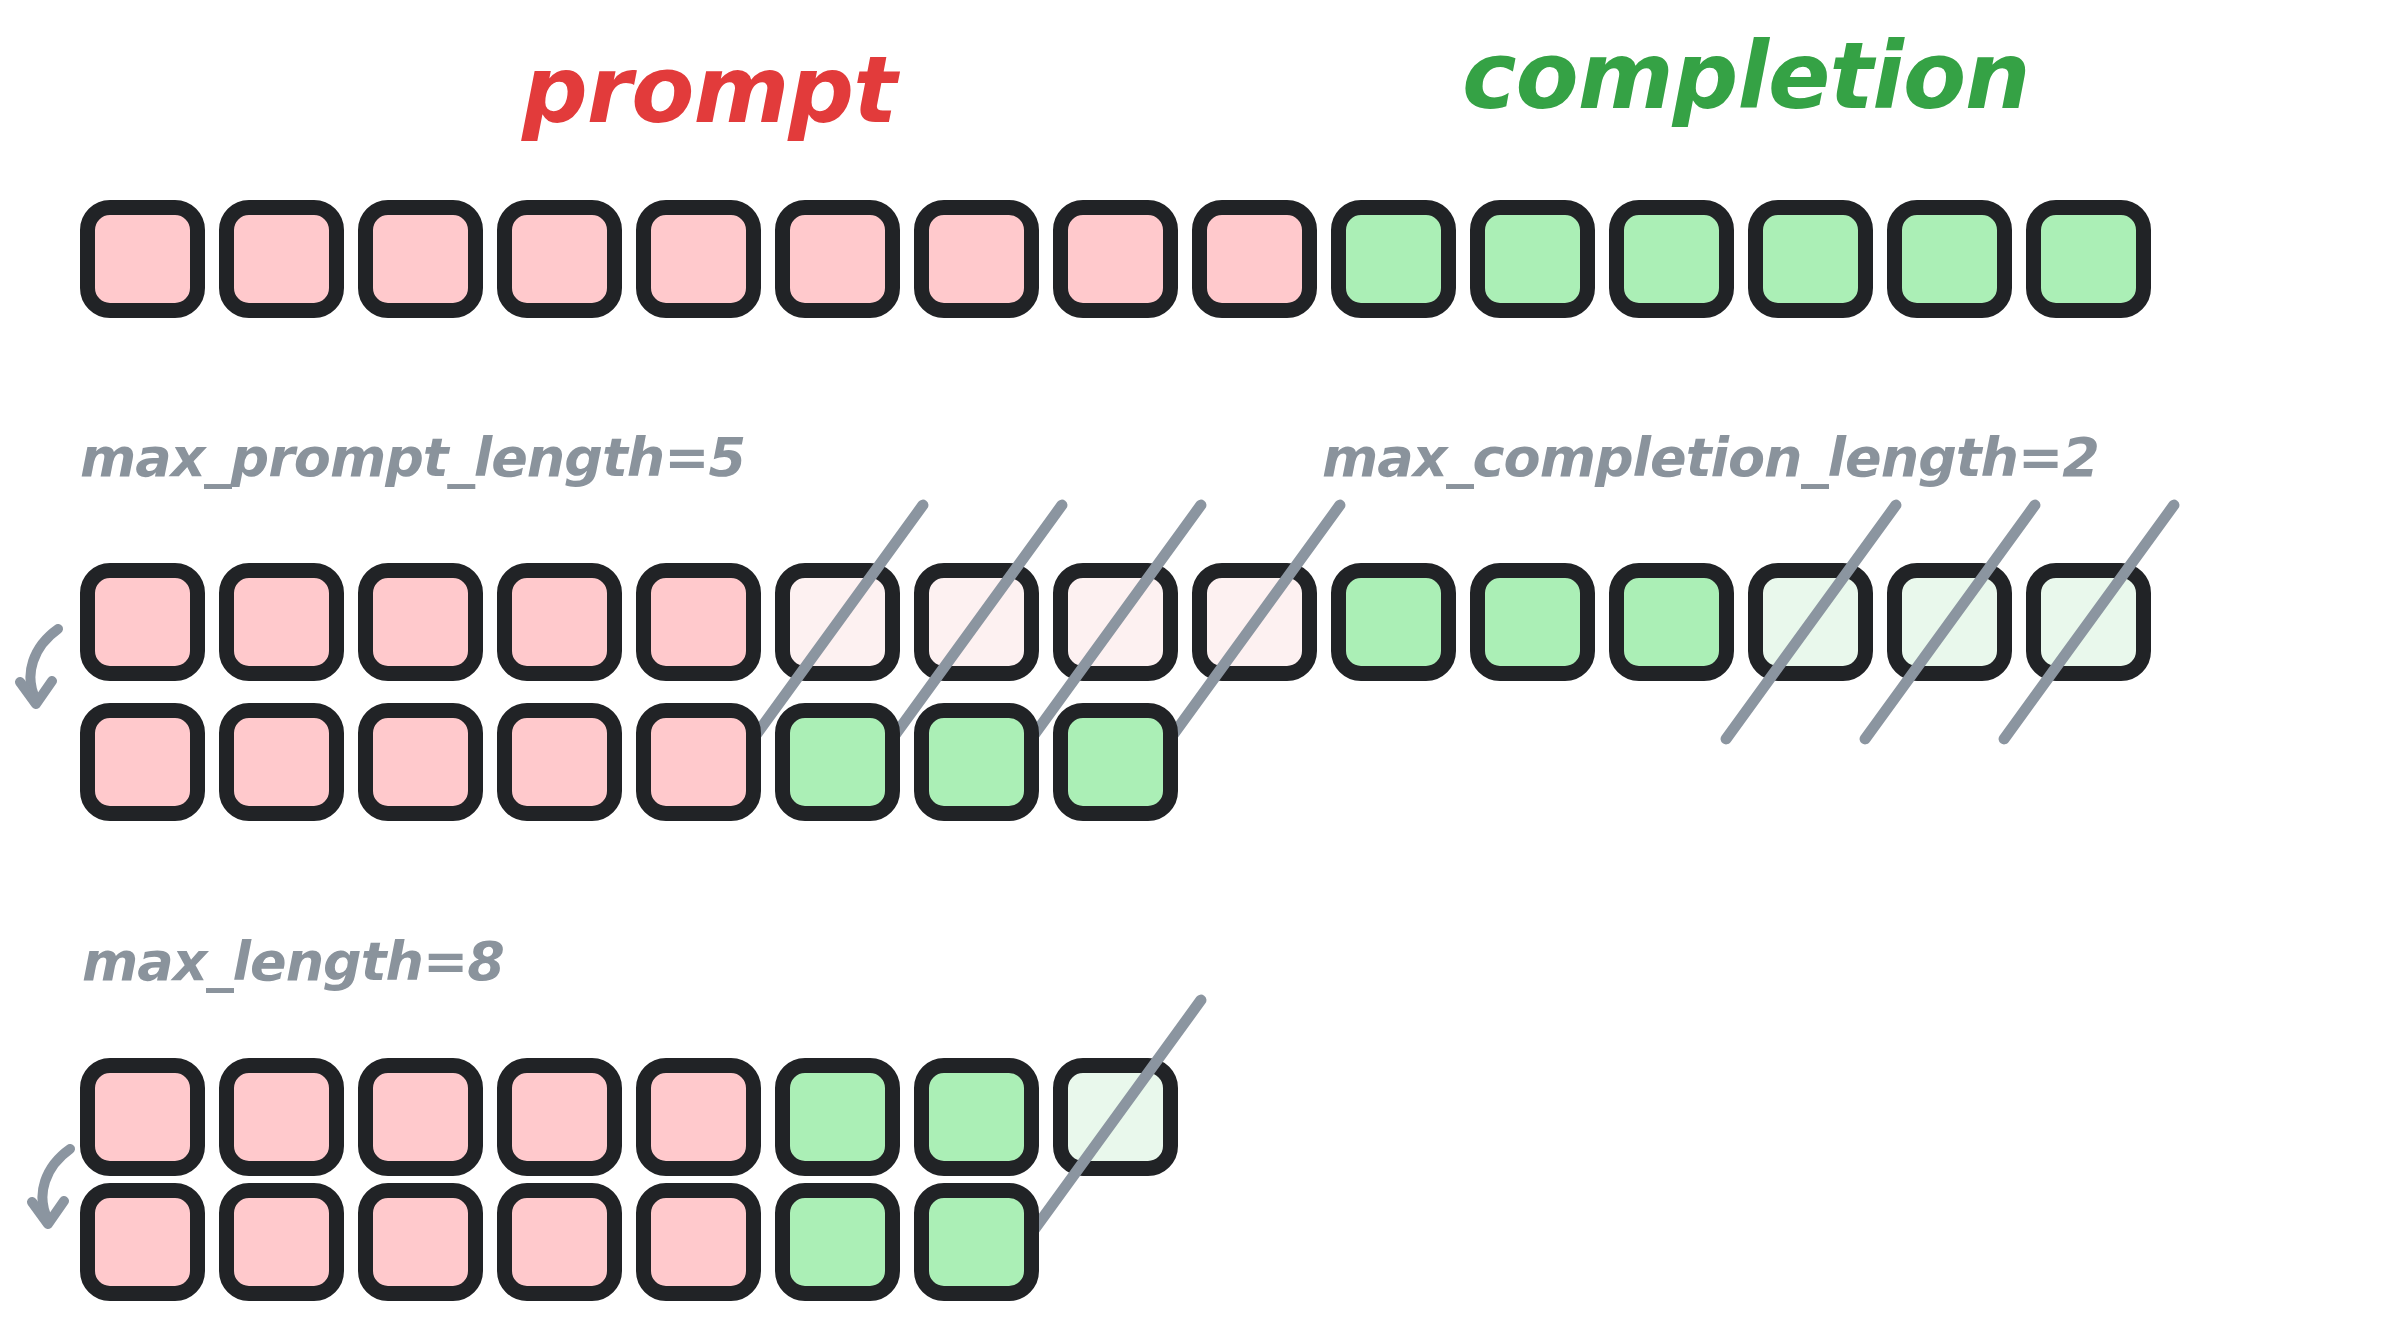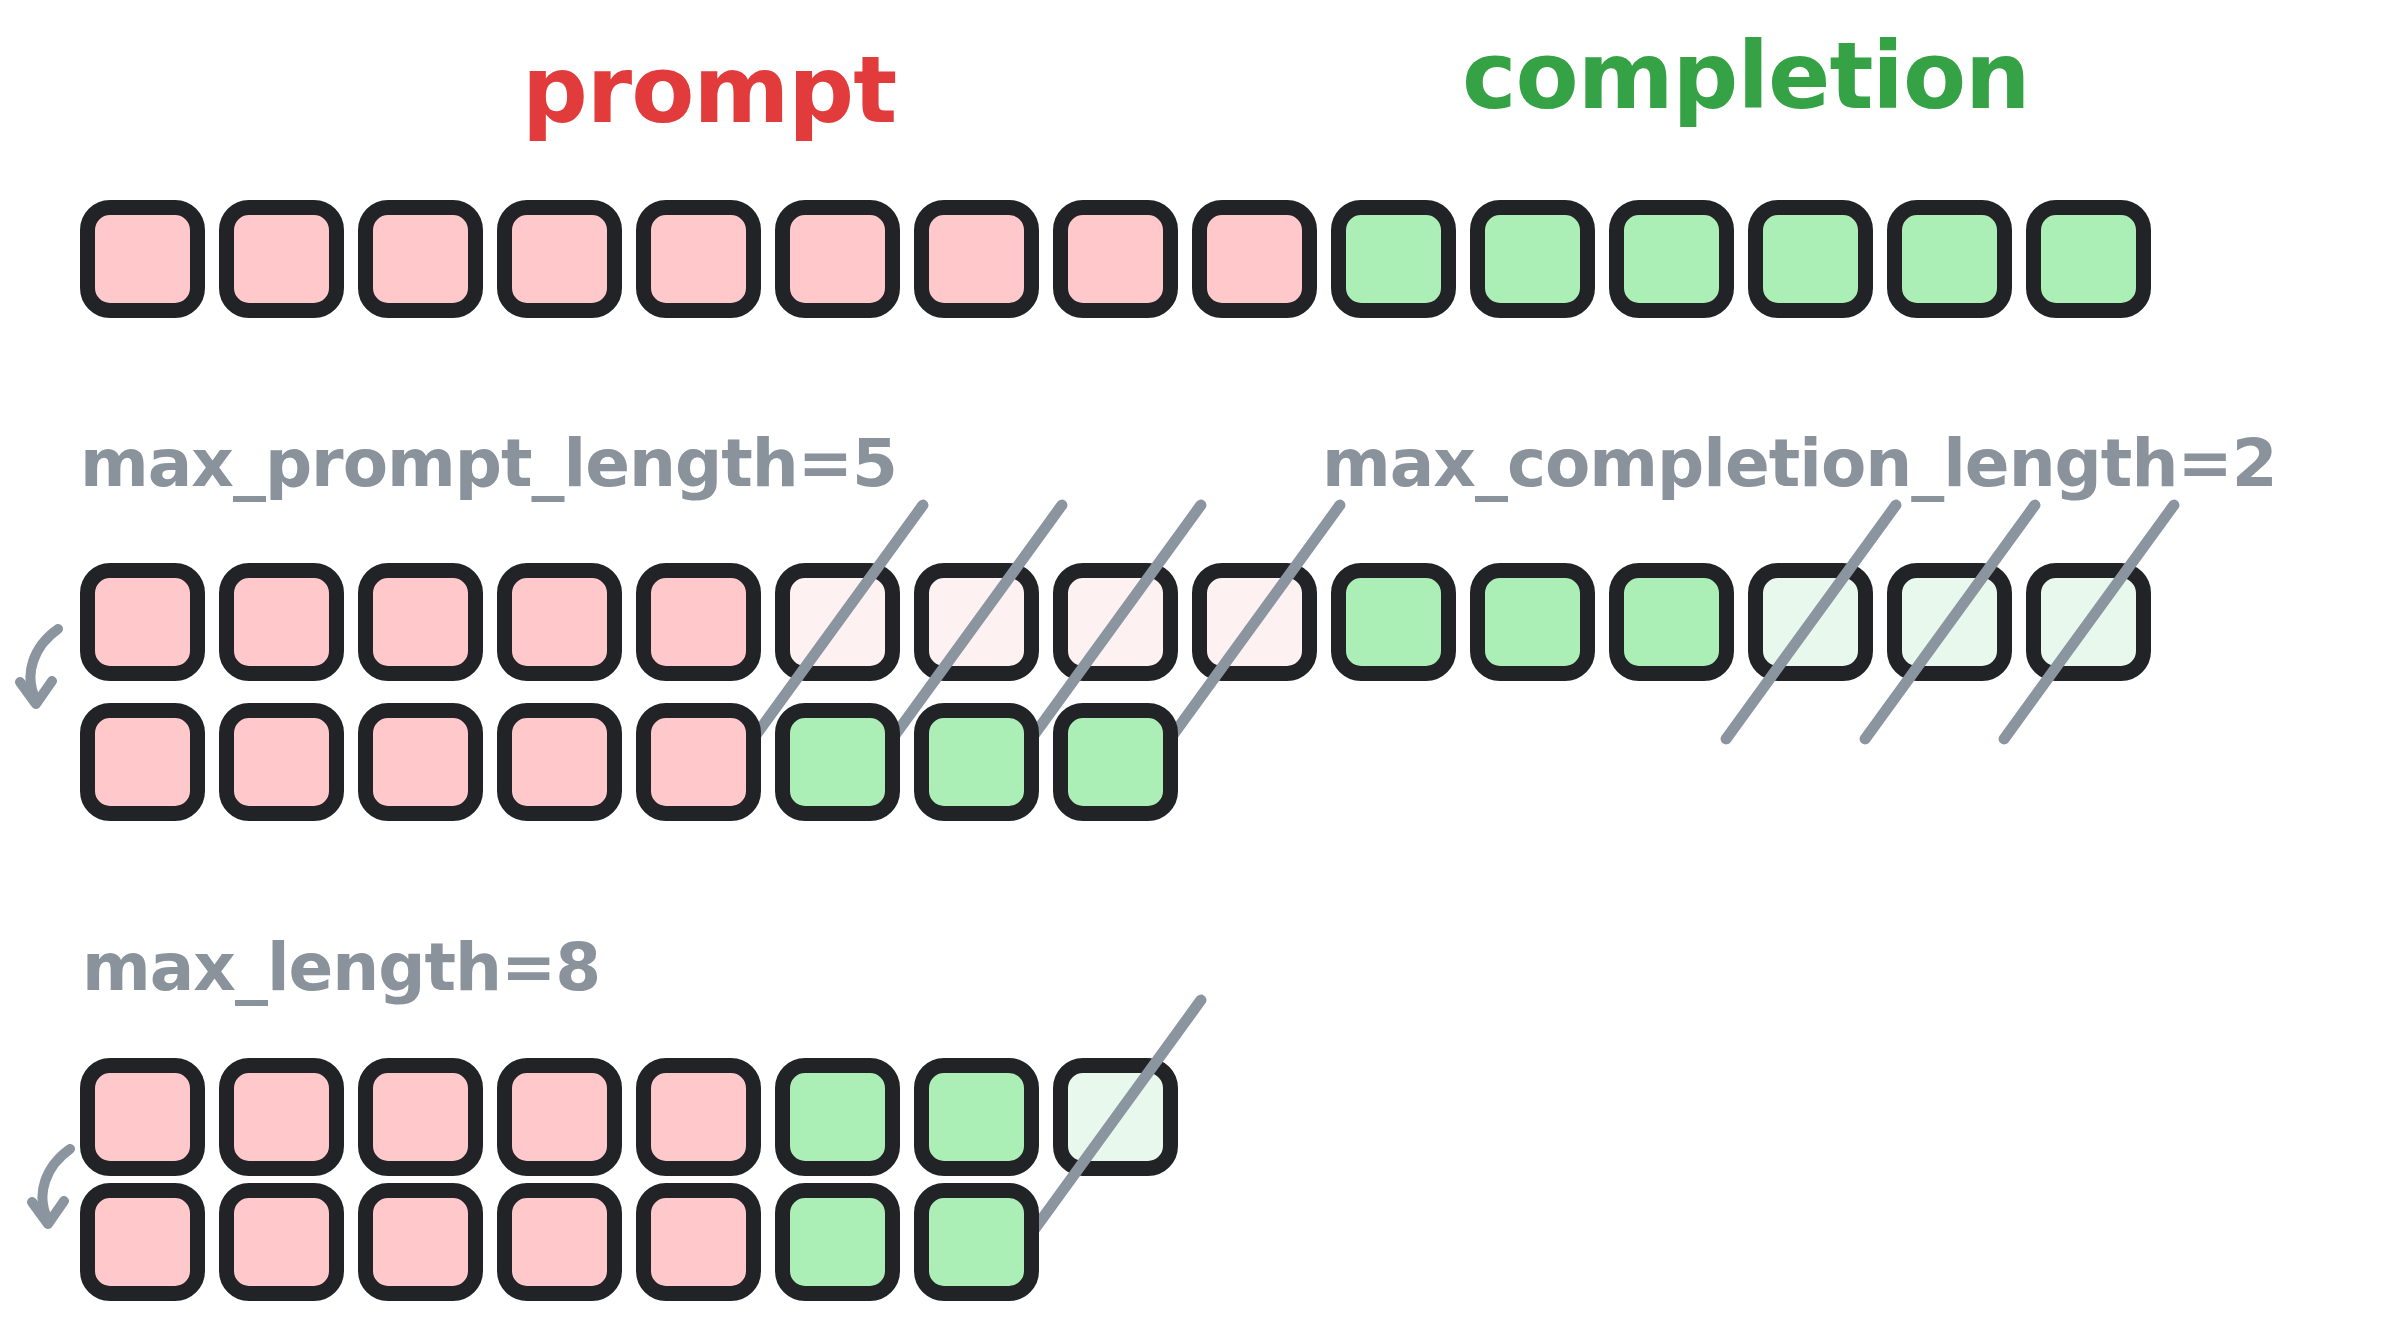--- a/index.html
+++ b/index.html
@@ -11,21 +11,21 @@
     --strike-gray:#8b95a0;
     --label-gray:#8a939c;
     --prompt-label-red:#e23b3b;
     --completion-label-green:#35a245;
     --background:#ffffff;
   }
   *{ box-sizing:border-box; }
   body{ margin:0; font-family:"DejaVu Sans", sans-serif; background:var(--background); }
   .canvas{
     position:relative; width:2382px; height:1318px;
-    background:var(--background); overflow:hidden;
+    background:var(--background); overflow:hidden;font-style:italic;
   }
 
   
   .row{ position:absolute; left:80px; display:flex; gap:14px; }
   .row-1{ top:200px; }
   .row-2{ top:563px; }
   .row-3{ top:703px; }
   .row-4{ top:1058px; }
   .row-5{ top:1183px; }
 
@@ -46,21 +46,21 @@
     width:300px; height:11px;
     background:var(--strike-gray); border-radius:6px;
     transform:translate(-50%,-50%) rotate(-54deg);
   }
 
   
   .label{ position:absolute; white-space:nowrap; font-weight:bold; letter-spacing:-1px; line-height:1.1; }
   .label.heading{ font-size:92px; }
   .label.prompt-heading{ left:522px; top:40px; color:var(--prompt-label-red); }
   .label.completion-heading{ left:1462px; top:26px; color:var(--completion-label-green);text-align:right; }
-  .label.param{ font-size:66px; color:var(--label-gray);text-align:right; }
+  .label.param{ font-size:54px; color:var(--label-gray);text-align:right; }
   .label.mpl{ left:80px; top:428px; }
   .label.mcl{ left:1322px; top:428px; }
   .label.ml{ left:82px; top:932px; }
 
   
   .arrow{ position:absolute; width:54px; height:96px; }
   .arrow-1{ left:14px; top:624px; }
   .arrow-2{ left:26px; top:1144px; }
   .arrow path{ stroke:var(--strike-gray); fill:none; stroke-width:10; stroke-linecap:round; stroke-linejoin:round; }
 </style>

